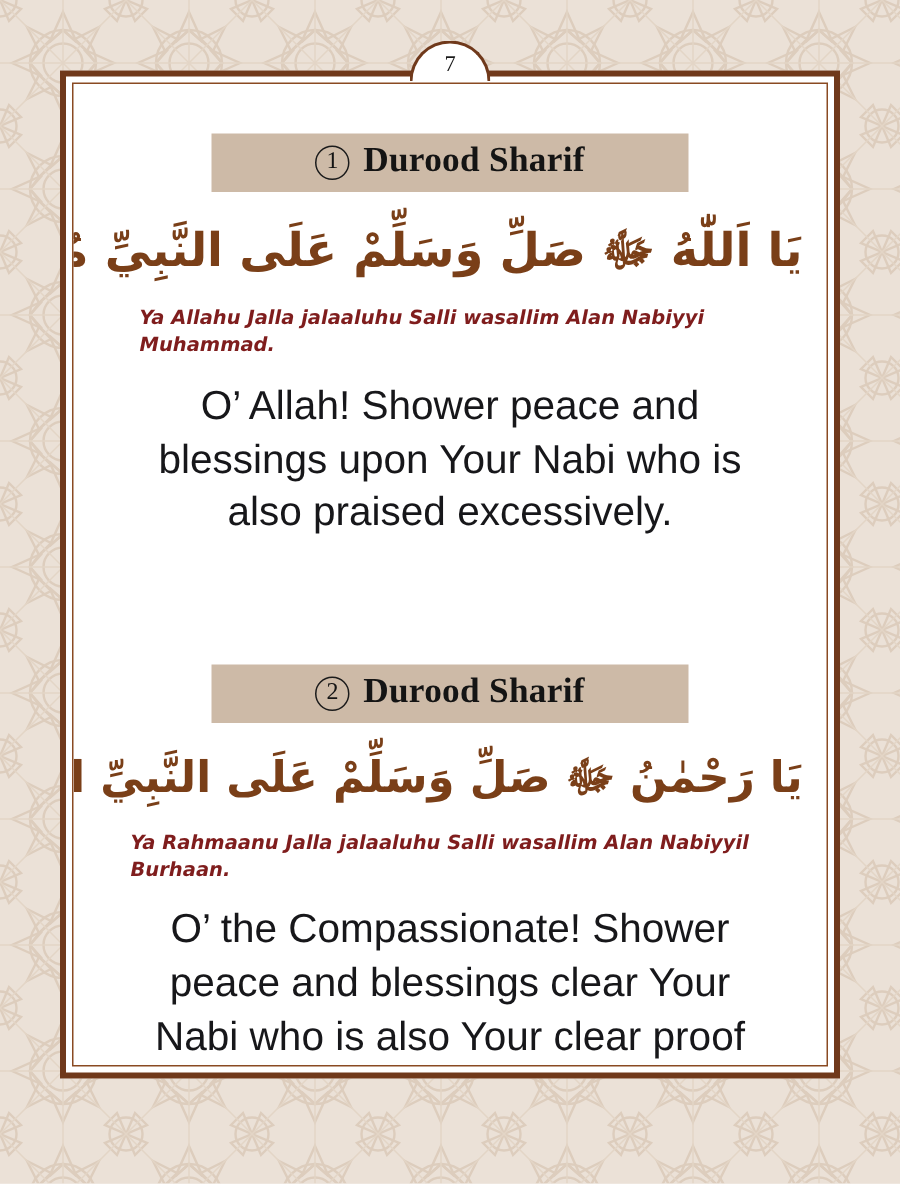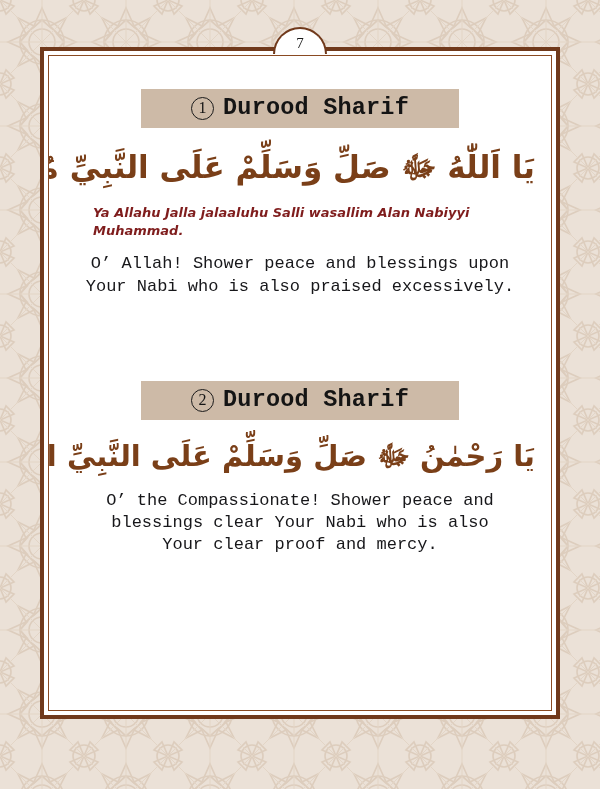--- a/index.html
+++ b/index.html
@@ -111,21 +111,21 @@
     border: 1.3px solid #1b1b1b;
     border-radius: 50%;
     font-family: "Liberation Serif", serif;
     font-size: 16px;
     line-height: 1;
     color: #141414;
     box-sizing: border-box;
     padding-bottom: 1px;
   }
   .banner .banner-title {
-    font-family: Liberation Mono, monospace;
+    font-family: Liberation Serif, serif;
     font-weight: bold;
     font-size: 23.5px;
     color: #141414;
     letter-spacing: 0.2px;
     line-height: 1;
     padding-bottom: 2px;
   }
 
   
   .arabic {
@@ -147,22 +147,22 @@
     font-weight: bold;
     font-size: 13px;
     color: #7f1d1d;
     text-align: left;
     line-height: 1.45;
     padding: 0 44px;
   }
 
   
   .english {
-    font-family: Liberation Mono, monospace;
-    font-size: 17px;
+    font-family: Liberation Sans, sans-serif;
+    font-size: 27px;
     color: #17171a;
     text-align: center;
     line-height: 1.32;
     padding: 0 34px;
   }
 </style>
 </head>
 <body>
 
 <div id="page">
@@ -225,20 +225,21 @@
         </div>
 
         <div class="section" style="padding-top:83px;">
           <div class="banner">
             <span class="circled-num">2</span>
             <span class="banner-title">Durood Sharif</span>
           </div>
 
           <div class="arabic" style="margin-top:15px;font-size:29px;">يَا رَحْمٰنُ ﷻ صَلِّ وَسَلِّمْ عَلَى النَّبِيِّ الْبُرْهَانِ</div>
 
+          <div class="translit" style="margin-top:13px;padding:0 38px;">Ya Rahmaanu Jalla jalaaluhu Salli wasallim Alan Nabiyyil Burhaan.</div>
 
           <div class="english" style="margin-top:11px;padding:0 40px;">O’ the Compassionate! Shower peace and blessings clear Your Nabi who is also Your clear proof and mercy.</div>
         </div>
 
       </div>
     </div>
   </div>
 </div>
 
 </body></html>

